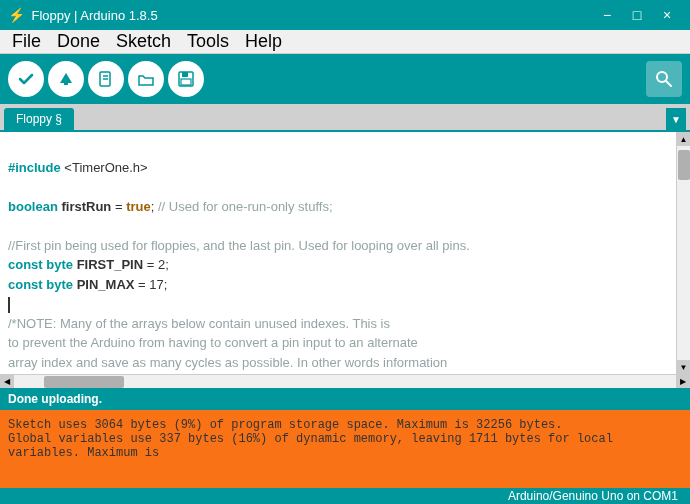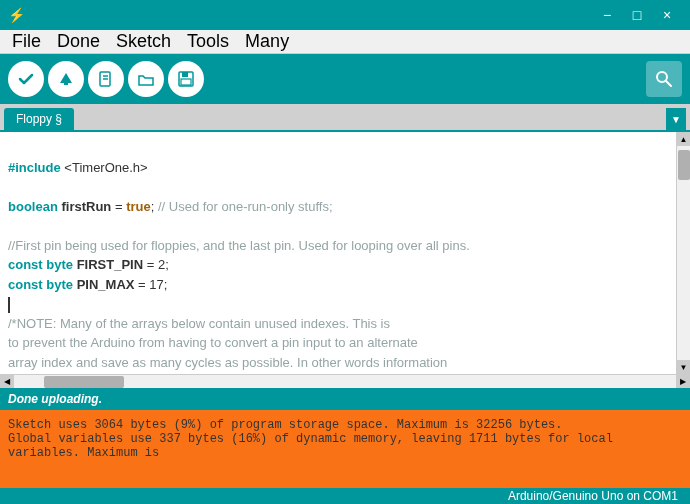--- a/index.html
+++ b/index.html
@@ -243,21 +243,20 @@
     @keyframes blink { 50% { opacity: 0; } }
 
     
     #console-header {
       background: #00979c;
       color: white;
       padding: 4px 8px;
       font-size: 12px;
       font-weight: bold;
       flex-shrink: 0;
-      font-style: italic;
     }
     #console-output {
       background: #f97316;
       padding: 8px 8px;
       font-family: 'Consolas', 'Courier New', monospace;
       font-size: 12px;
       color: #333;
       height: 78px;
       overflow: hidden;
       flex-shrink: 0;
@@ -282,34 +281,35 @@
       height: 16px;
       vertical-align: middle;
     }
   </style>
 </head>
 <body>
 
 <div id="title-bar">
   <div id="title-bar-left">
     <span style="font-size:14px;">⚡</span>
+    <span>Floppy | Arduino 1.8.5</span>
   </div>
   <div id="title-bar-controls">
     <button class="title-btn">−</button>
     <button class="title-btn">□</button>
     <button class="title-btn close">×</button>
   </div>
 </div>
 
 <div id="menu-bar">
   <span class="menu-item">File</span>
   <span class="menu-item">Done</span>
   <span class="menu-item">Sketch</span>
   <span class="menu-item">Tools</span>
-  <span class="menu-item">Many</span>
+  <span class="menu-item">Help</span>
 </div>
 
 <div id="toolbar">
   <button class="toolbar-btn" title="Verify">
     <svg width="18" height="18" viewBox="0 0 18 18">
         <polyline points="3,9 7,13 15,5" stroke="#00979c" stroke-width="2.5" fill="none" stroke-linecap="round" stroke-linejoin="round"></polyline>
       </svg>
   </button>
   <button class="toolbar-btn" title="Upload">
     <svg width="18" height="18" viewBox="0 0 18 18">

